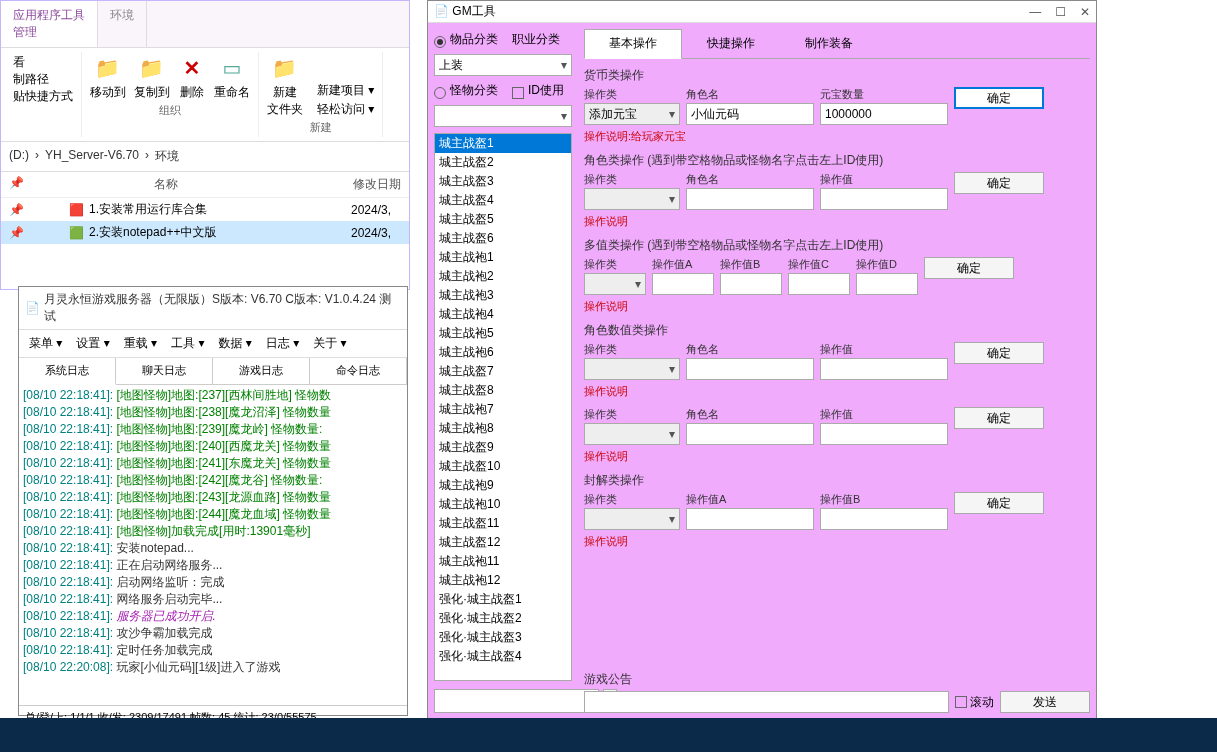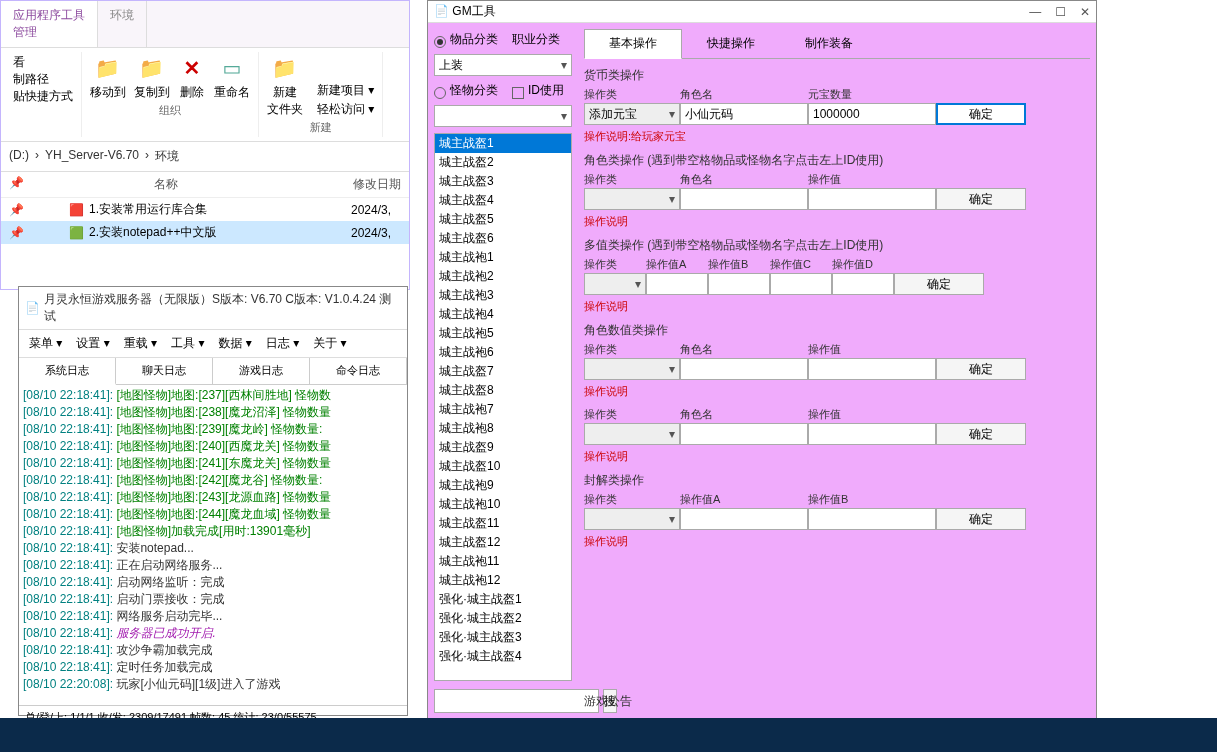--- a/index.html
+++ b/index.html
@@ -66,21 +66,21 @@
 .search-row { display: flex; gap: 4px; margin-top: 4px; }
 .search-input { flex: 1; height: 24px; border: 1px solid #aaa; padding: 0 4px; }
 .search-btn { width: 28px; height: 24px; border: 1px solid #aaa; background: #f5f5f5; }
 
 .gm-tabs { display: flex; border-bottom: 1px solid #aaa; }
 .gm-tab { padding: 5px 24px; font-size: 12px; border: 1px solid transparent; }
 .gm-tab.active { background: #fff; border: 1px solid #aaa; border-bottom: 1px solid #fff; margin-bottom: -1px; }
 
 .op-section { margin-top: 8px; }
 .op-title { font-size: 12px; color: #333; margin-bottom: 3px; }
-.op-row { display: flex; align-items: flex-end; }
+.op-row { display: flex; gap: 6px; align-items: flex-start; }
 .op-col { display: flex; flex-direction: column; gap: 1px; }
 .op-label { font-size: 11px; color: #333; }
 .op-select { width: 96px; height: 22px; border: 1px solid #aaa; background: #eee; display: flex; align-items: center; justify-content: space-between; padding: 0 4px; font-size: 12px; }
 .op-select::after { content: '▾'; color: #555; }
 .op-input { height: 22px; border: 1px solid #aaa; background: #fff; padding: 0 4px; font-size: 12px; }
 .op-input.w1 { width: 128px; }
 .op-input.w2 { width: 128px; }
 .op-input.ws { width: 62px; }
 .op-btn { width: 90px; height: 22px; border: 1px solid #aaa; background: #f5f5f5; font-size: 12px; }
 .op-btn.primary { border: 2px solid #0078d7; background: #fff; }
@@ -196,21 +196,20 @@
       <div class="log-line"><span class="log-time">[08/10 22:18:41]:</span> <span class="log-green">[地图怪物]地图:[239][魔龙岭] 怪物数量:</span></div>
       <div class="log-line"><span class="log-time">[08/10 22:18:41]:</span> <span class="log-green">[地图怪物]地图:[240][西魔龙关] 怪物数量</span></div>
       <div class="log-line"><span class="log-time">[08/10 22:18:41]:</span> <span class="log-green">[地图怪物]地图:[241][东魔龙关] 怪物数量</span></div>
       <div class="log-line"><span class="log-time">[08/10 22:18:41]:</span> <span class="log-green">[地图怪物]地图:[242][魔龙谷] 怪物数量:</span></div>
       <div class="log-line"><span class="log-time">[08/10 22:18:41]:</span> <span class="log-green">[地图怪物]地图:[243][龙源血路] 怪物数量</span></div>
       <div class="log-line"><span class="log-time">[08/10 22:18:41]:</span> <span class="log-green">[地图怪物]地图:[244][魔龙血域] 怪物数量</span></div>
       <div class="log-line"><span class="log-time">[08/10 22:18:41]:</span> <span class="log-green">[地图怪物]加载完成[用时:13901毫秒]</span></div>
       <div class="log-line"><span class="log-time">[08/10 22:18:41]:</span> <span class="log-dark">安装notepad...</span></div>
       <div class="log-line"><span class="log-time">[08/10 22:18:41]:</span> <span class="log-dark">正在启动网络服务...</span></div>
       <div class="log-line"><span class="log-time">[08/10 22:18:41]:</span> <span class="log-dark">启动网络监听：完成</span></div>
-      <div class="log-line"><span class="log-time">[08/10 22:18:41]:</span> <span class="log-dark">启动门票接收：完成</span></div>
       <div class="log-line"><span class="log-time">[08/10 22:18:41]:</span> <span class="log-dark">网络服务启动完毕...</span></div>
       <div class="log-line"><span class="log-time">[08/10 22:18:41]:</span> <span class="log-red">服务器已成功开启.</span></div>
       <div class="log-line"><span class="log-time">[08/10 22:18:41]:</span> <span class="log-dark">攻沙争霸加载完成</span></div>
       <div class="log-line"><span class="log-time">[08/10 22:18:41]:</span> <span class="log-dark">定时任务加载完成</span></div>
       <div class="log-line"><span class="log-time">[08/10 22:20:08]:</span> <span class="log-dark">玩家[小仙元码][1级]进入了游戏</span></div>
     </div>
   <div class="server-status">总/登/上: 1/1/1  收/发: 2309/17491  帧数: 45  统计: 23/0/55575</div>
 </div>
 
 <div class="gm-window">
@@ -420,18 +419,26 @@
               <span class="op-label">操作值B</span>
               <input class="op-input w2" style="">
             </div>
           <button class="op-btn">确定</button>
         </div>
         <div class="op-desc">操作说明</div>
       </div>
 
       <div class="announce">
         <div class="op-title" style="color:#333">游戏公告</div>
+        <div class="announce-row">
+          <input class="announce-input" style="">
+          <div class="announce-chk">
+              <span class="checkbox"></span>
+              <span>滚动</span>
+            </div>
+          <button class="op-btn">发送</button>
+        </div>
       </div>
     </div>
   </div>
 </div>
 
 <div class="taskbar"></div>
 
 </body></html>

